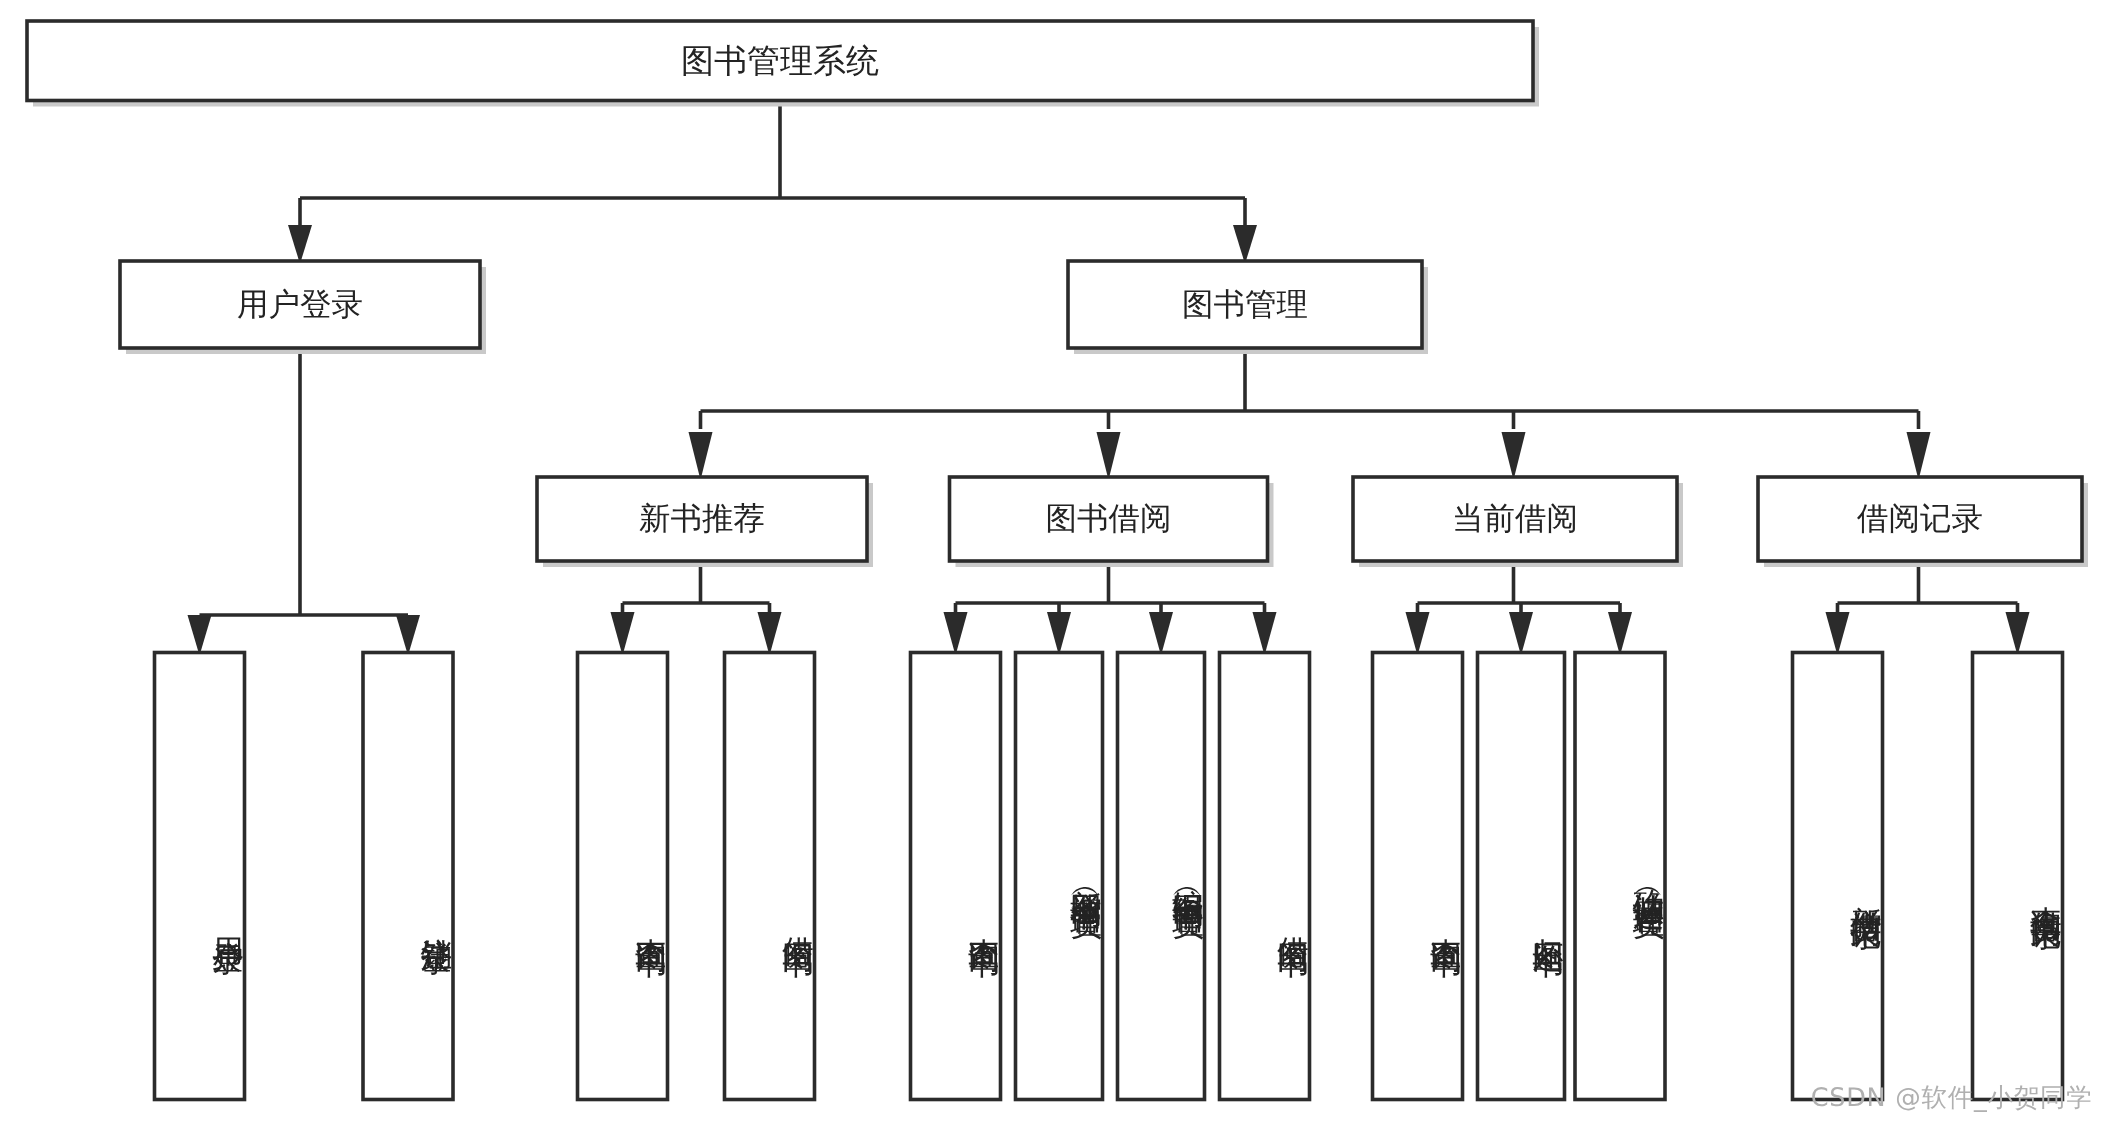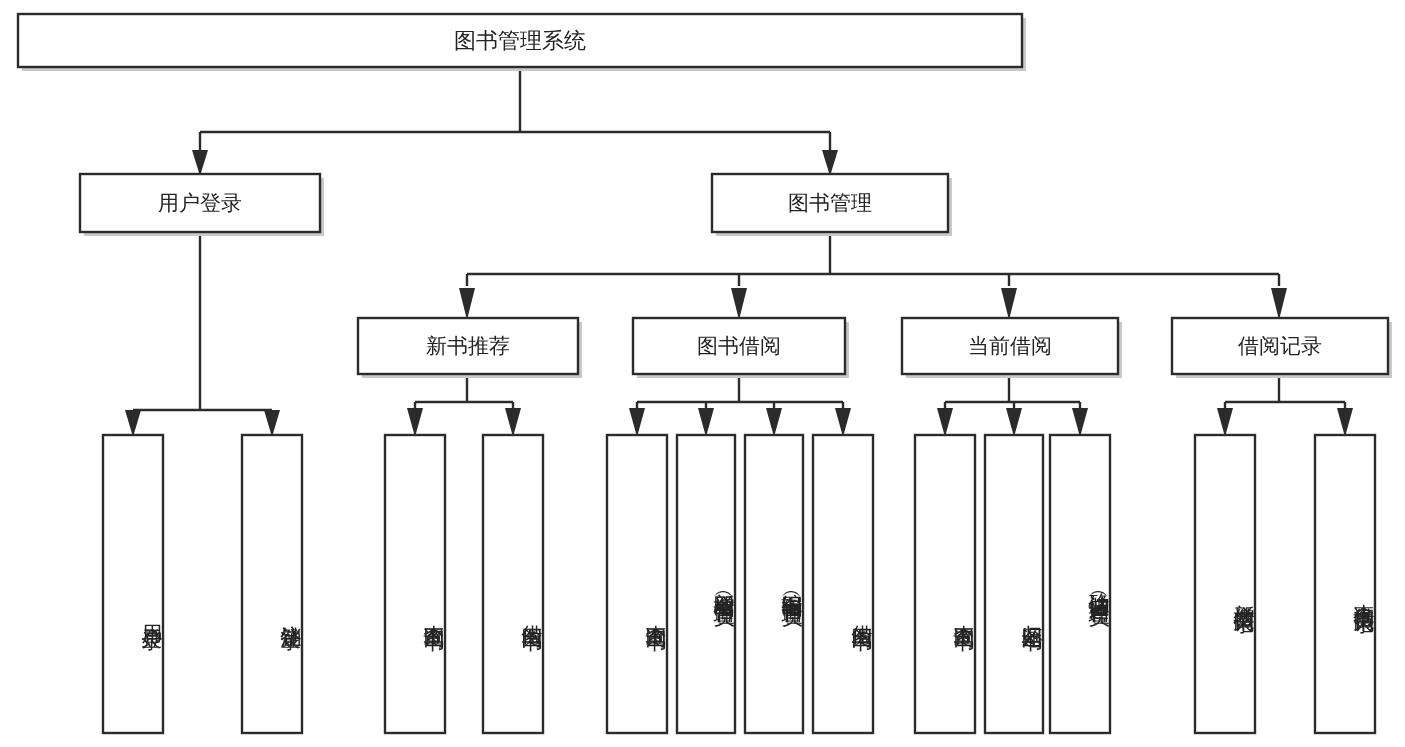--- a/index.html
+++ b/index.html
@@ -217,13 +217,14 @@
   <div class="vlabel" style="left:607px; top:497px; width:60px; height:230px;">查询图书</div>
   <div class="vlabel" style="left:677px; top:441px; width:58px; height:288px;">新增图书（管理员）</div>
   <div class="vlabel" style="left:745px; top:441px; width:58px; height:288px;">编辑图书（管理员）</div>
   <div class="vlabel" style="left:813px; top:497px; width:60px; height:230px;">借阅图书</div>
   <div class="vlabel" style="left:915px; top:497px; width:60px; height:230px;">查询图书</div>
   <div class="vlabel" style="left:985px; top:497px; width:58px; height:230px;">归还图书</div>
   <div class="vlabel" style="left:1050px; top:441px; width:60px; height:288px;">确认归还（管理员）</div>
   <div class="vlabel" style="left:1195px; top:462px; width:60px; height:262px;">新增借阅记录</div>
   <div class="vlabel" style="left:1315px; top:462px; width:60px; height:262px;">查询借阅记录</div>
 
+  <div class="watermark">CSDN @软件_小贺同学</div>
 </div>
 
 </body></html>

